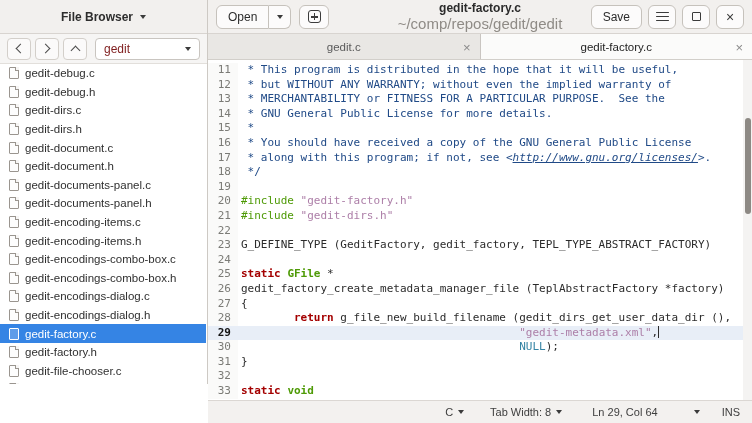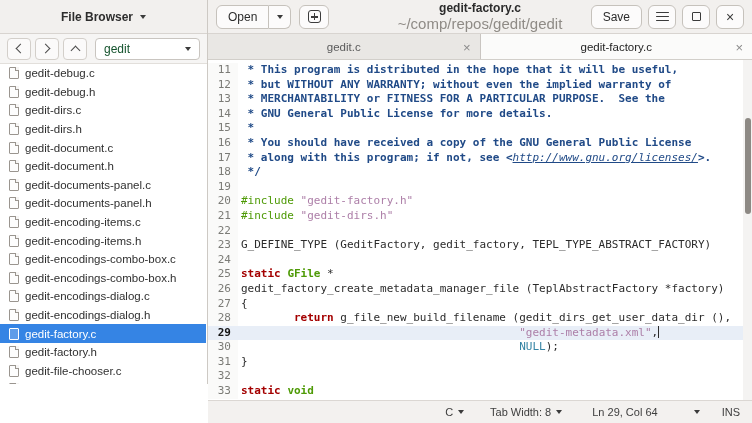--- a/index.html
+++ b/index.html
@@ -27,21 +27,21 @@
   .sidebar-nav{height:30px;background:#f6f5f4;border-bottom:1px solid #e2dfdb;
     display:flex;align-items:center;padding:0 7px;gap:4px;box-sizing:border-box;}
   .nav-btn{width:24px;height:22px;border:1px solid #d3cfca;border-radius:4px;background:#fbfafa;
     display:flex;align-items:center;justify-content:center;box-sizing:border-box;}
   .chev{width:7px;height:7px;display:inline-block;box-sizing:border-box;}
   .chev.left{border-left:1.6px solid #4a4a4a;border-bottom:1.6px solid #4a4a4a;transform:rotate(45deg);margin-left:3px;}
   .chev.right{border-right:1.6px solid #4a4a4a;border-bottom:1.6px solid #4a4a4a;transform:rotate(-45deg);margin-right:3px;}
   .chev.up{border-left:1.6px solid #4a4a4a;border-top:1.6px solid #4a4a4a;transform:rotate(45deg);margin-top:3px;}
   .location-combo{flex:1;height:22px;margin-left:4px;border:1px solid #c9c5c0;border-radius:4px;
     background:#fff;display:flex;align-items:center;justify-content:space-between;
-    padding:0 8px;box-sizing:border-box;color:#14532d;}
+    padding:0 8px;box-sizing:border-box;color:#7f1d1d;}
   .file-list{position:absolute;top:64px;left:0;right:1px;bottom:0;overflow:hidden;background:#fff;}
   .file-row{height:18.6px;display:flex;align-items:center;padding-left:9px;gap:6px;
     font-size:11.5px;color:#303030;box-sizing:border-box;}
   .file-row.selected{background:var(--accent);color:#fff;}
   .doc-icon{width:10px;height:12px;border:1px solid #9a958f;border-radius:1px;background:#fdfdfd;
     position:relative;flex:none;box-sizing:border-box;}
   .doc-icon::after{content:"";position:absolute;right:-1px;top:-1px;width:4px;height:4px;
     background:#f6f5f4;border-left:1px solid #9a958f;border-bottom:1px solid #9a958f;box-sizing:border-box;}
   .file-row.selected .doc-icon{border-color:#fff;background:rgba(255,255,255,.2);}
   .file-row.selected .doc-icon::after{display:none;}
@@ -85,21 +85,21 @@
   .editor{position:absolute;top:60px;left:0;right:0;bottom:23px;background:#fff;overflow:hidden;
     font-family:"DejaVu Sans Mono",monospace;font-size:11px;line-height:14.6px;padding-top:3px;box-sizing:border-box;}
   .code-row{display:flex;height:14.6px;}
   .gutter-cell{width:30px;flex:none;text-align:right;padding-right:7px;color:#7b7b76;
     box-sizing:border-box;background:#fafaf9;}
   .code-cell{flex:1;padding-left:3px;white-space:pre;color:#2b2b2b;}
   .code-row.current .code-cell{background:#e8eef7;}
   .code-row.current .gutter-cell{color:#141414;font-weight:700;background:#e8eef7;}
   .cursor{display:inline-block;width:1px;height:12px;background:#2b2b2b;vertical-align:-2px;}
   .seg-p{color:#2b2b2b;}
-  .seg-c{color:var(--syn-comment);font-weight:bold;}
+  .seg-c{color:var(--syn-comment);}
   .seg-l{color:var(--syn-link);text-decoration:underline;font-style:italic;}
   .seg-s{color:var(--syn-string);}
   .seg-pre{color:var(--syn-preprocessor);}
   .seg-k{color:var(--syn-keyword);font-weight:700;}
   .seg-t{color:var(--syn-type);font-weight:700;}
   .seg-n{color:var(--syn-constant);}
 
   
   .scrollbar{position:absolute;right:0;top:60px;bottom:23px;width:9px;background:#f4f3f2;}
   .scroll-thumb{position:absolute;left:1.5px;width:6px;top:58px;height:96px;background:#8d8984;border-radius:3px;}

